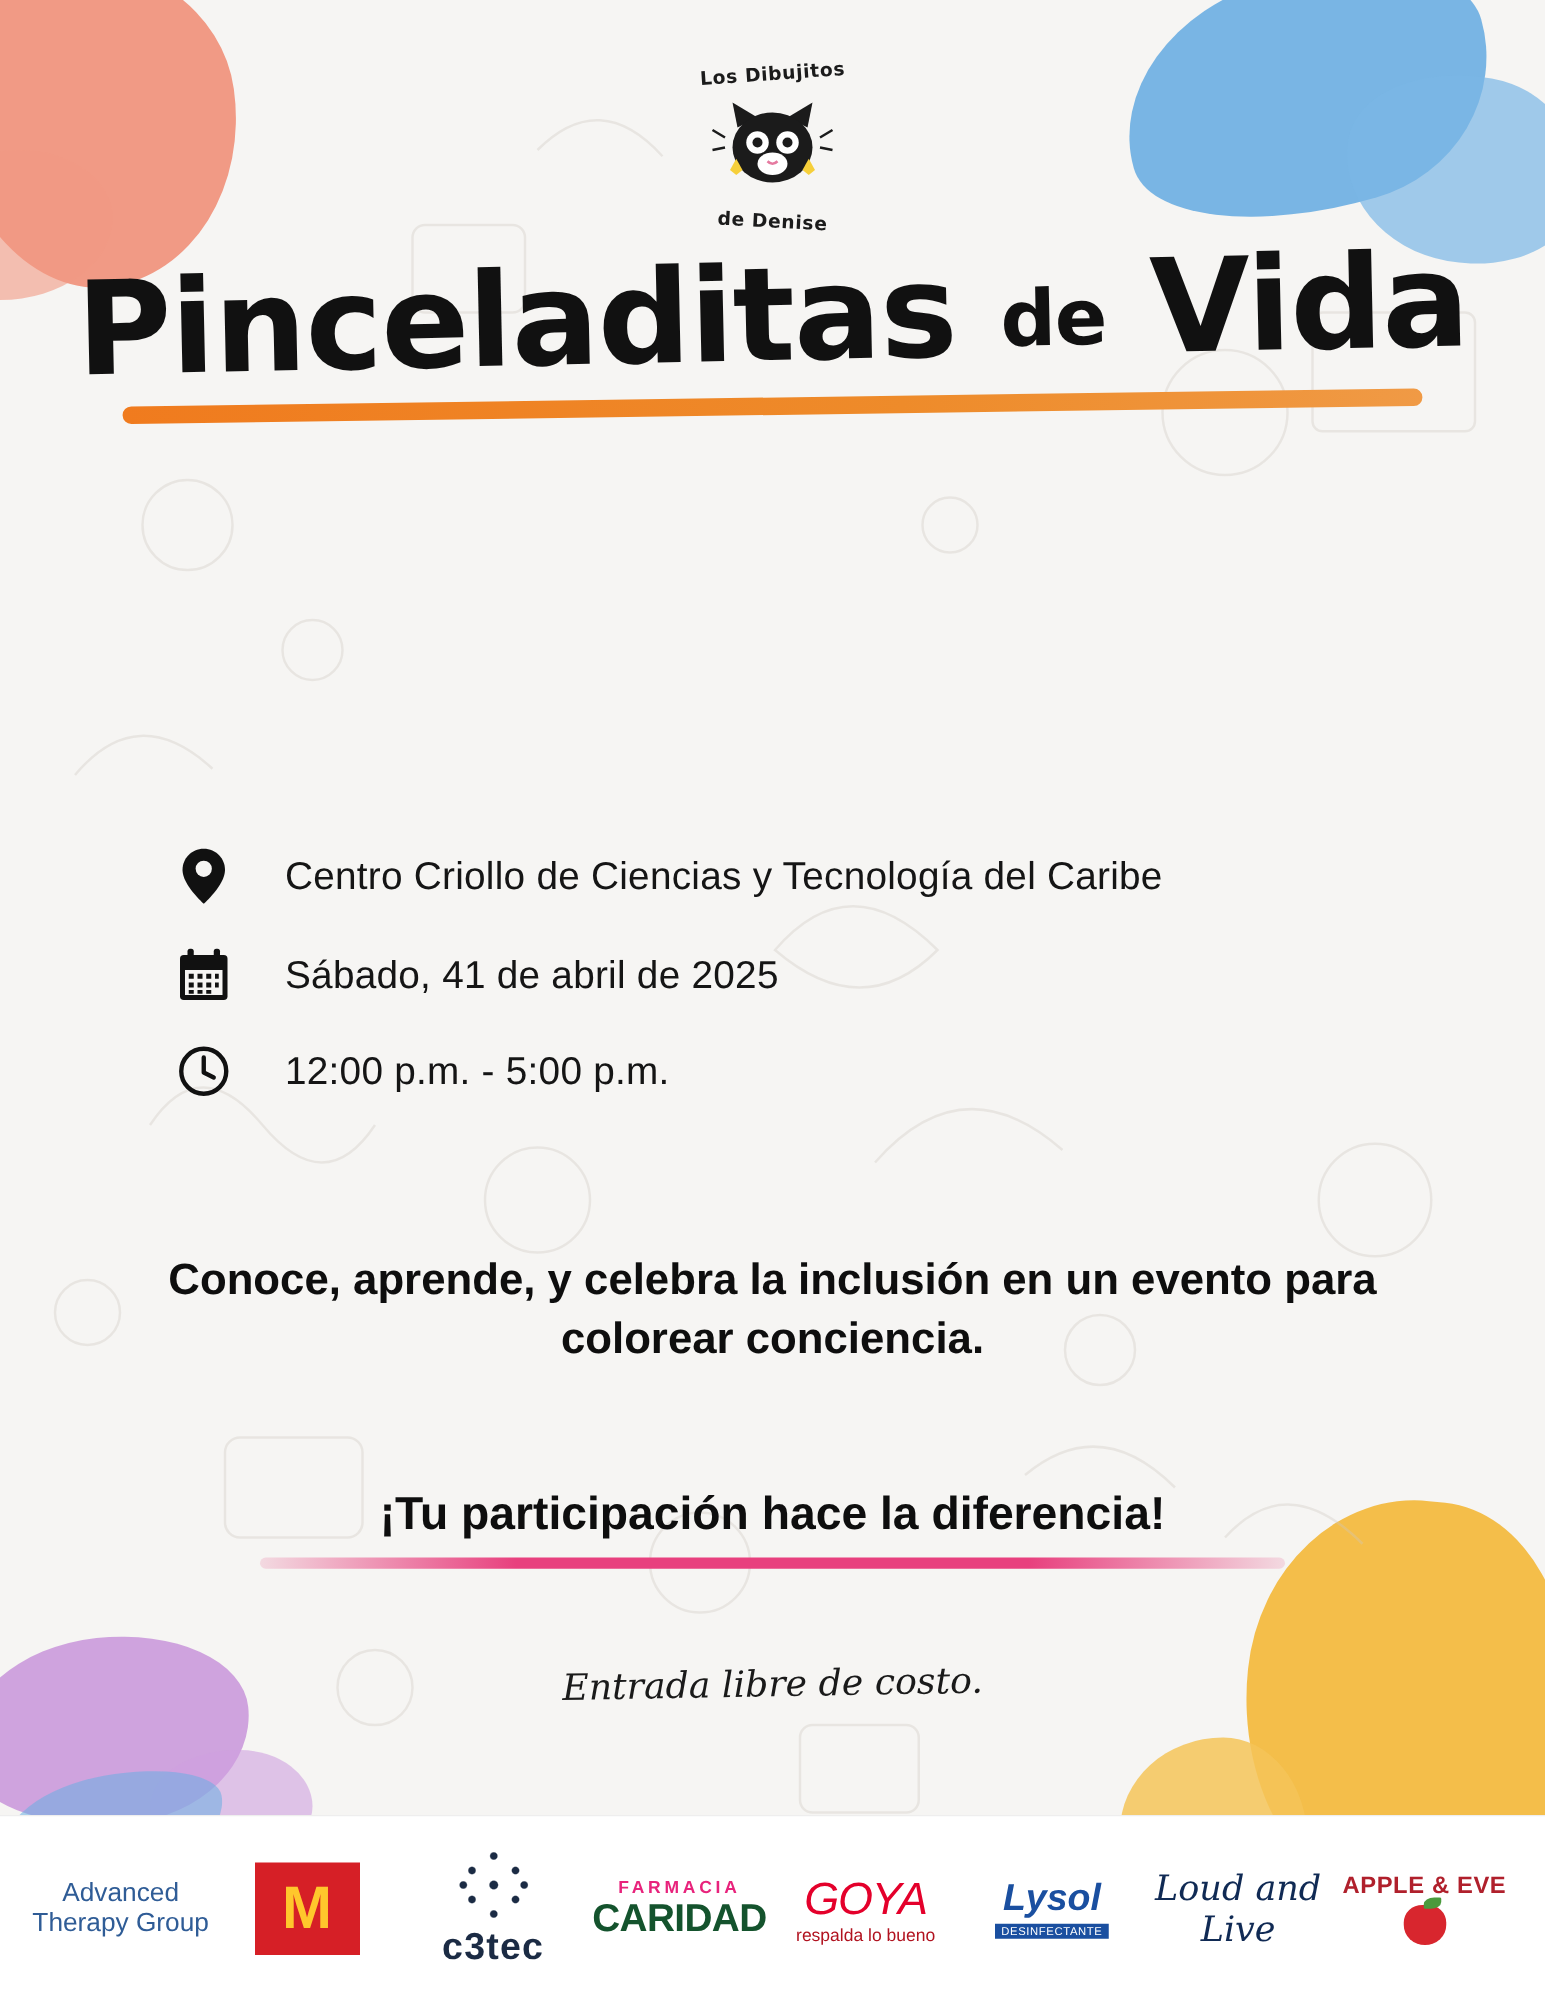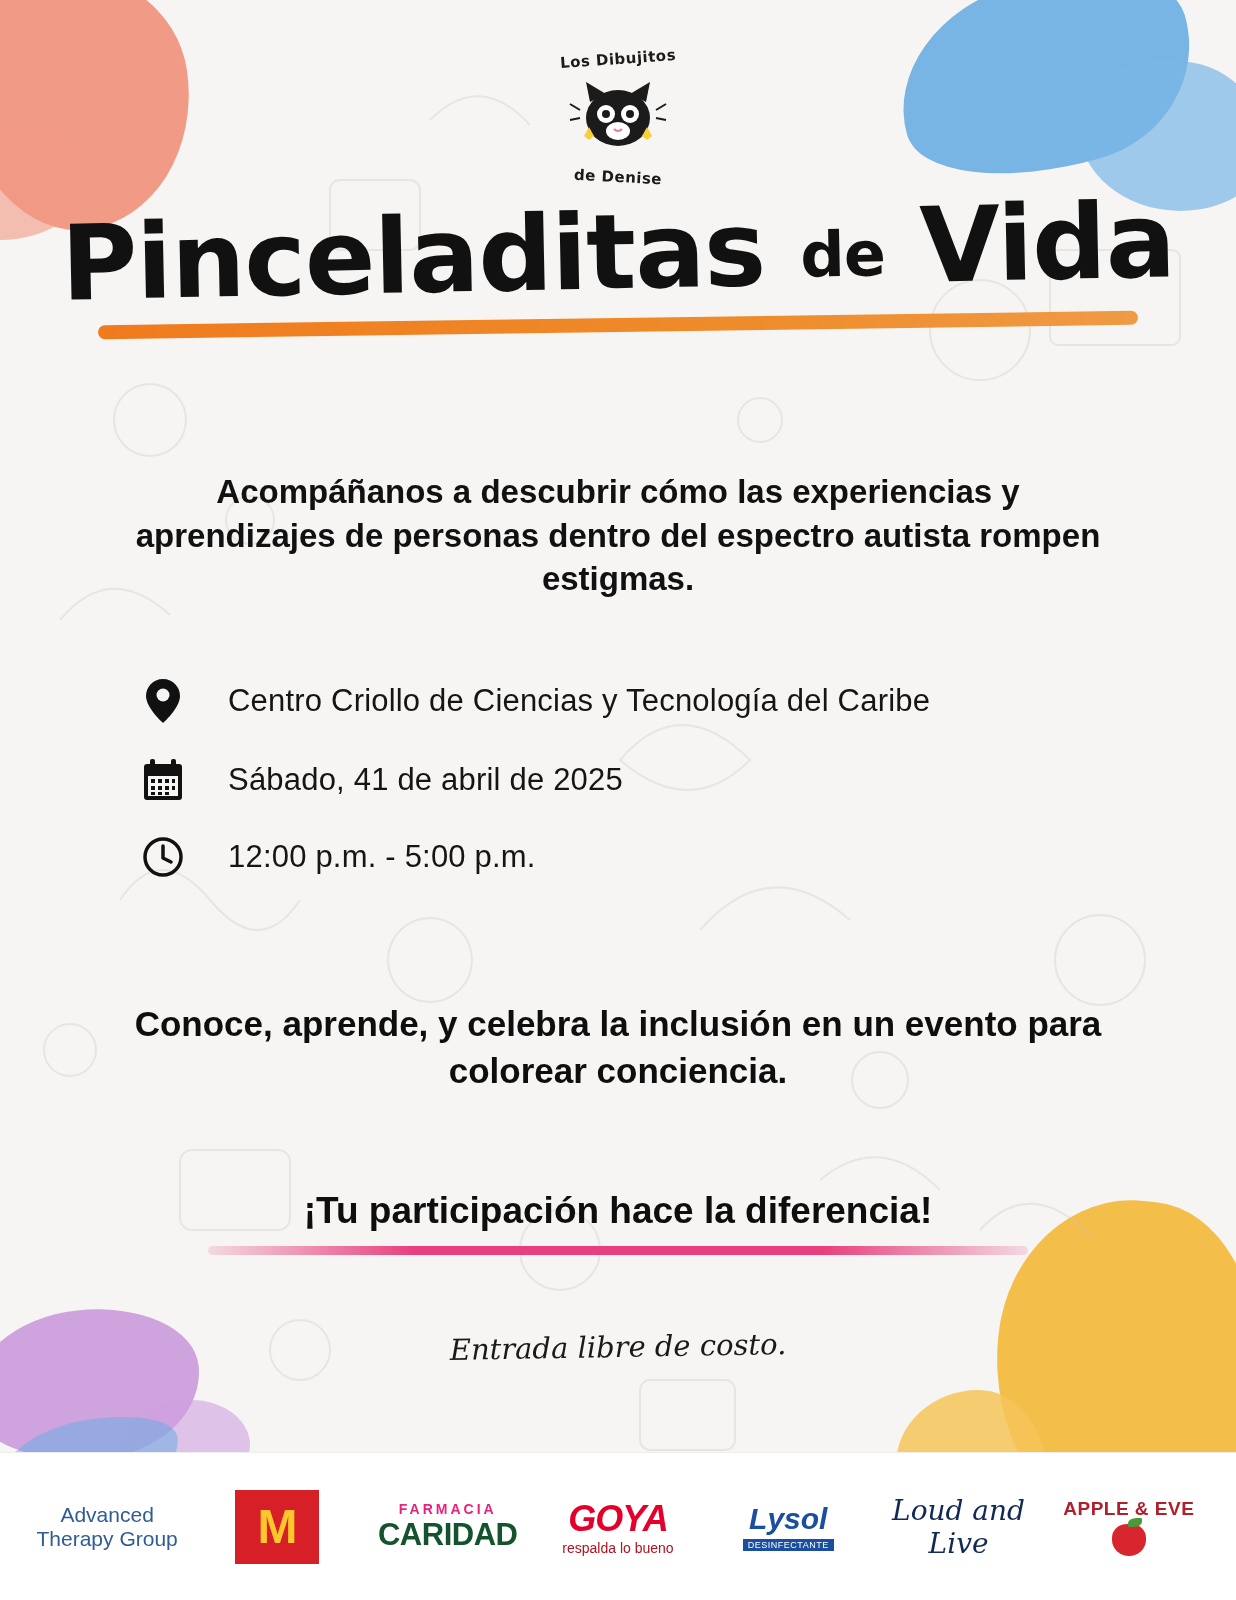--- a/index.html
+++ b/index.html
@@ -273,21 +273,21 @@
       radial-gradient(circle at 20% 70%, #1b2b44 2.5px, transparent 3.5px),
       radial-gradient(circle at 80% 70%, #1b2b44 2.5px, transparent 3.5px),
       radial-gradient(circle at 50% 10%, #1b2b44 2.5px, transparent 3.5px),
       radial-gradient(circle at 50% 90%, #1b2b44 2.5px, transparent 3.5px),
       radial-gradient(circle at 8% 50%, #1b2b44 2.5px, transparent 3.5px),
       radial-gradient(circle at 92% 50%, #1b2b44 2.5px, transparent 3.5px);
     margin-bottom: 4px;
   }
   .sp-caridad-top { color: #e8237c; font-size: 14px; font-weight: bold; letter-spacing: 3px; }
   .sp-caridad { color: #14532d; font-size: 31px; font-weight: bold; letter-spacing: -.5px; }
-  .sp-goya { color: #e4002b; font-size: 36px; font-weight: bold; font-style: italic; letter-spacing: -1px; }
+  .sp-goya { color: #e4002b; font-size: 36px; font-weight: normal; font-style: italic; letter-spacing: -1px; }
   .sp-goya-sub { color: #b1121f; font-size: 14px; }
   .sp-lysol { color: #1a4fa0; font-size: 30px; font-weight: bold; font-style: italic; }
   .sp-lysol-sub { background:#1a4fa0; color:#fff; font-size: 9px; padding: 1px 5px; margin-top:3px; letter-spacing: .5px;}
   .sp-loud { color: #102a54; font-size: 28px; font-family: "DejaVu Serif", serif; font-style: italic; }
   .sp-apple { color: #b0202c; font-size: 19px; font-weight: bold; letter-spacing: .5px; }
   .sp-apple-fruit { width: 34px; height: 32px; background: #d8262e; border-radius: 48% 48% 55% 55%; margin-top: 4px; position: relative; }
   .sp-apple-fruit::after { content:""; position:absolute; top:-6px; left:16px; width:14px; height:9px; background:#4a9a3c; border-radius: 60% 10% 60% 10%; }
 </style>
 </head>
 <body>
@@ -352,21 +352,20 @@
 
   <div class="title-block">
     <div class="title">
       <span>Pinceladitas</span>
       <span class="small-word">de</span>
       <span>Vida</span>
     </div>
     <div class="title-underline"></div>
   </div>
 
-  <div class="subtitle">Acompáñanos a descubrir cómo las experiencias y aprendizajes de personas dentro del espectro autista rompen estigmas.</div>
 
   <div class="details">
 
     <div class="detail-row">
       <span class="detail-icon">
         <svg width="38" height="46" viewBox="0 0 38 46">
           <path d="M19 1 C9 1 2 9 2 18 C2 30 19 45 19 45 C19 45 36 30 36 18 C36 9 29 1 19 1 Z" fill="#111"></path>
           <circle cx="19" cy="17" r="6.5" fill="#f6f5f3"></circle>
         </svg>
       </span>
@@ -423,20 +422,24 @@
 
     <div class="sponsor">
       <div class="sp-atg">Advanced</div>
       <div class="sp-atg">Therapy Group</div>
     </div>
 
     <div class="sponsor">
       <div class="sp-mcd">M</div>
     </div>
 
+    <div class="sponsor">
+      <div class="sp-c3dots"></div>
+      <div class="sp-c3tec">c3tec</div>
+    </div>
 
     <div class="sponsor">
       <div class="sp-caridad-top">FARMACIA</div>
       <div class="sp-caridad">CARIDAD</div>
     </div>
 
     <div class="sponsor">
       <div class="sp-goya">GOYA</div>
       <div class="sp-goya-sub">respalda lo bueno</div>
     </div>

